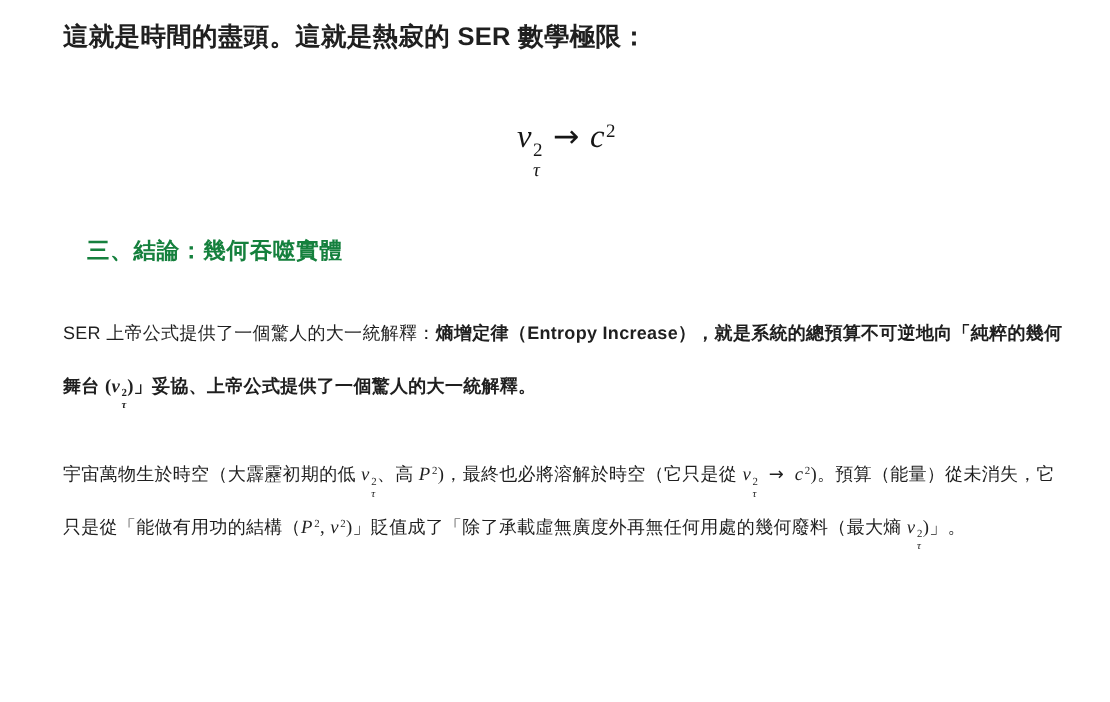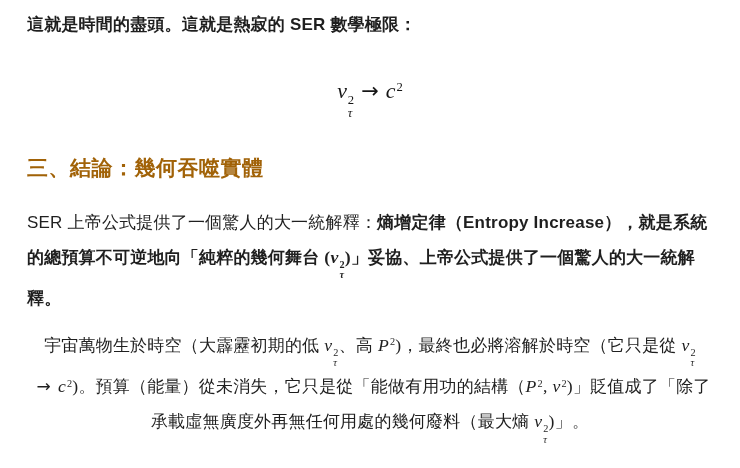--- a/index.html
+++ b/index.html
@@ -4,55 +4,55 @@
 <style>
   html, body { margin: 0; padding: 0; }
   body {
     width: 740px;
     height: 468px;
     background: #ffffff;
     color: #1f1f1f;
     font-family: "Liberation Sans", "DejaVu Sans", sans-serif;
     overflow: hidden;
   }
-  .page { padding: 14px 27px 0 27px; box-sizing: border-box; width: 740px; }
+  .page { padding: 14px 27px 0 42px; box-sizing: border-box; width: 740px; }
 
   .intro {
     margin: 0;
     font-size: 17px;
     font-weight: 700;
     line-height: 22px;
     letter-spacing: 0.2px;
   }
 
   .formula {
     margin-top: 38px;
     height: 34px;
     line-height: 34px;
     text-align: center;
     font-size: 21px;
     color: #161616;
   }
 
   .heading {
-    margin: 46px 0 0 0;
-    font-size: 21px;
+    margin: 46px 0 0 16px;
+    font-size: 15px;
     line-height: 28px;
     font-weight: 700;
-    color: #a16207;
+    color: #15803d;
     letter-spacing: 0.5px;
   }
 
   .para {
     margin: 23px 0 0 0;
-    font-size: 17px;
+    font-size: 12px;
     line-height: 35px;
     letter-spacing: 0.2px;
   }
-  .para.second { margin-top: 12px; text-align: center; }
+  .para.second { margin-top: 24px; }
 
   .b { font-weight: 700; }
 
   
   .math {
     font-family: "Liberation Serif", "DejaVu Serif", serif;
     white-space: nowrap;
     font-size: 1.04em;
   }
   .math .mi { font-style: italic; }

